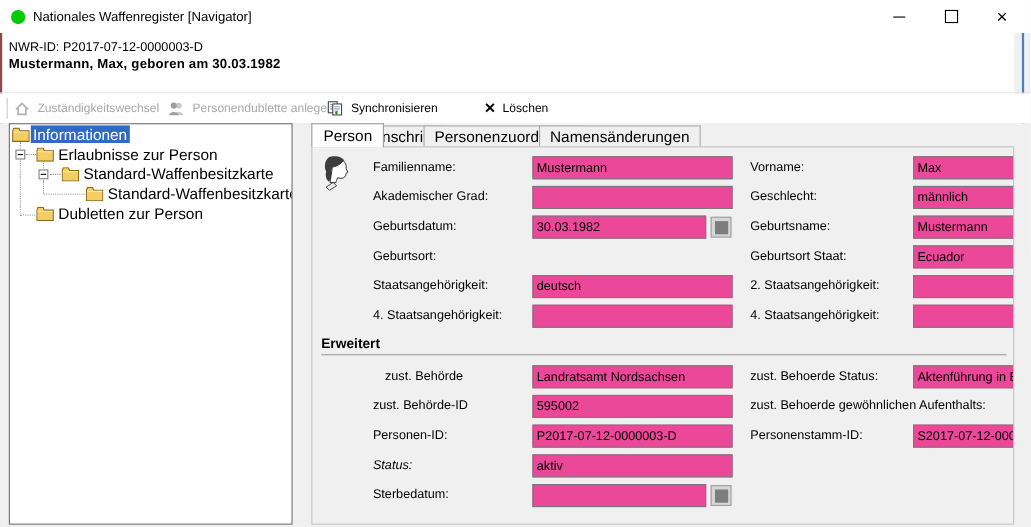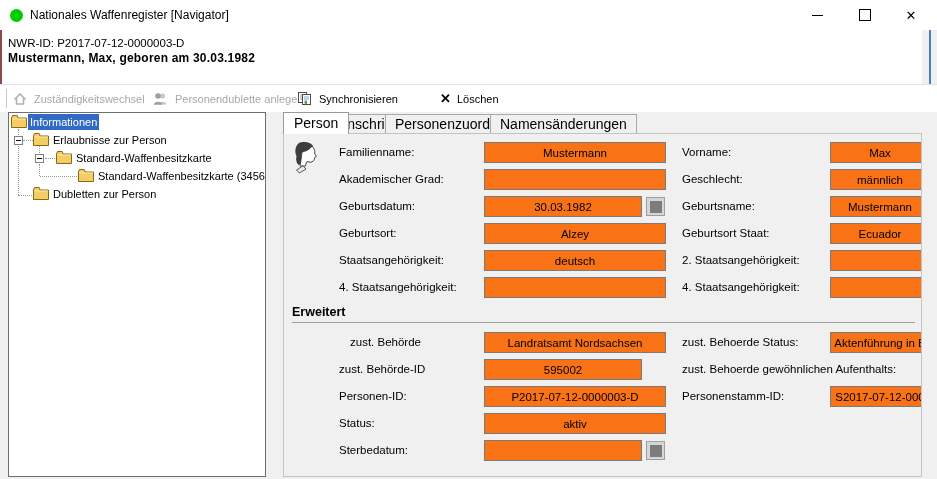--- a/index.html
+++ b/index.html
@@ -28,36 +28,36 @@
   
   .toolbar{left:0;top:85px;width:937px;height:27px;background:#fff;}
   .tb-sep{left:6px;top:4px;width:1px;height:19px;background:#c9c9c9;position:absolute;}
   .tb-btn{position:absolute;top:0;height:27px;display:flex;align-items:center;gap:6px;font-size:11px;cursor:default;white-space:nowrap;}
   .tb-btn.disabled{color:#a8a8a8;}
   .tb-btn .ticon{display:flex;align-items:center;}
   
   .main-bg{left:0;top:112px;width:937px;height:367px;background:#f0f0f0;}
   
   .tree-panel{left:8px;top:112px;width:258px;height:365px;background:#fff;border:1px solid #6e6e6e;box-sizing:border-box;overflow:hidden;}
-  .tree-row{position:absolute;height:18px;font-size:11px;line-height:18px;white-space:nowrap;}
+  .tree-row{position:absolute;height:18px;font-size:14px;line-height:18px;white-space:nowrap;}
   .tree-label{position:absolute;padding:0 2px;line-height:16px;top:1px;}
   .tree-label.selected{background:#316ac5;color:#fff;}
   .tfolder{position:absolute;top:2px;}
   .exp{position:absolute;width:9px;height:9px;background:#fff;border:1px solid #808080;box-sizing:border-box;}
   .exp::after{content:"";position:absolute;left:1px;top:3px;width:5px;height:1px;background:#000;}
   .dot-v{position:absolute;width:1px;border-left:1px dotted #9a9a9a;}
   .dot-h{position:absolute;height:1px;border-top:1px dotted #9a9a9a;}
   
   .tab{position:absolute;font-size:14px;box-sizing:border-box;cursor:default;white-space:nowrap;}
   .tab.active{top:112px;height:22px;line-height:21px;background:#fff;border:1px solid #9b9b9b;border-bottom:none;padding:0 10px;z-index:3;}
   .tab.inactive{top:114px;height:20px;line-height:19px;background:#f0f0f0;border:1px solid #a9a9a9;border-bottom:none;padding:0 9px;z-index:1;}
   .tab-page{left:283px;top:133px;width:639px;height:344px;background:#f0f0f0;border:1px solid #c3c3c3;box-sizing:border-box;overflow:hidden;z-index:2;}
   
   .fl{position:absolute;font-size:11.5px;line-height:21px;white-space:nowrap;}
-  .fi{position:absolute;height:21px;box-sizing:border-box;border:1px solid #7a7a7a;background:#f97316;font-size:11.5px;font-family:"Liberation Sans",sans-serif;padding:0 3px;outline:none;text-align:center;}
+  .fi{position:absolute;height:21px;box-sizing:border-box;border:1px solid #7a7a7a;background:#ec4899;font-size:11.5px;font-family:"Liberation Sans",sans-serif;padding:0 3px;outline:none;}
   .date-btn{position:absolute;width:19px;height:19px;background:#d6d6d6;border:1px solid #9e9e9e;box-sizing:border-box;display:flex;align-items:center;justify-content:center;cursor:default;}
   .date-btn .inner{width:12px;height:12px;background:#7d7d7d;}
   .section-title{position:absolute;font-size:12.5px;font-weight:bold;}
   .section-line{position:absolute;height:1px;background:#9e9e9e;}
 </style>
 </head>
 <body>
 
 <div class="abs left-edge"></div>
 <div class="abs right-strip"></div>
@@ -207,21 +207,20 @@
   <div class="fl" style="left:55px;top:8px;">Familienname:</div>
   <input class="fi" style="left: 200px; top: 8px; width: 182px;" value="Mustermann">
   <div class="fl" style="left:55px;top:35px;">Akademischer Grad:</div>
   <input class="fi" style="left: 200px; top: 35px; width: 182px;" value="">
   <div class="fl" style="left:55px;top:62px;">Geburtsdatum:</div>
   <input class="fi" style="left: 200px; top: 62px; width: 158px;" value="30.03.1982">
   <div class="date-btn" style="left:362px;top:63px;">
       <div class="inner"></div>
     </div>
   <div class="fl" style="left:55px;top:89px;">Geburtsort:</div>
-  <input class="fi" style="left: 200px; top: 89px; width: 182px;" value="Alzey">
   <div class="fl" style="left:55px;top:116px;">Staatsangehörigkeit:</div>
   <input class="fi" style="left: 200px; top: 116px; width: 182px;" value="deutsch">
   <div class="fl" style="left:55px;top:143px;">4. Staatsangehörigkeit:</div>
   <input class="fi" style="left: 200px; top: 143px; width: 182px;" value="">
 
   <div class="fl" style="left:398px;top:8px;">Vorname:</div>
   <input class="fi" style="left: 546px; top: 8px; width: 100px;" value="Max">
   <div class="fl" style="left:398px;top:35px;">Geschlecht:</div>
   <input class="fi" style="left: 546px; top: 35px; width: 100px;" value="männlich">
   <div class="fl" style="left:398px;top:62px;">Geburtsname:</div>
@@ -232,24 +231,24 @@
   <input class="fi" style="left: 546px; top: 116px; width: 100px;" value="">
   <div class="fl" style="left:398px;top:143px;">4. Staatsangehörigkeit:</div>
   <input class="fi" style="left: 546px; top: 143px; width: 100px;" value="">
 
   <div class="section-title" style="left:8px;top:171px;">Erweitert</div>
   <div class="section-line" style="left:8px;top:188px;width:623px;"></div>
 
   <div class="fl" style="left:66px;top:198px;">zust. Behörde</div>
   <input class="fi" style="left: 200px; top: 198px; width: 182px;" value="Landratsamt Nordsachsen">
   <div class="fl" style="left:55px;top:225px;">zust. Behörde-ID</div>
-  <input class="fi" style="left: 200px; top: 225px; width: 158px;" value="595002">
+  <input class="fi" style="left: 200px; top: 225px; width: 182px;" value="595002">
   <div class="fl" style="left:55px;top:252px;">Personen-ID:</div>
   <input class="fi" style="left: 200px; top: 252px; width: 182px;" value="P2017-07-12-0000003-D">
-  <div class="fl" style="left:55px;top:279px;">Status:</div>
+  <div class="fl" style="left:55px;top:279px;font-style:italic;">Status:</div>
   <input class="fi" style="left: 200px; top: 279px; width: 182px;" value="aktiv">
   <div class="fl" style="left:55px;top:306px;">Sterbedatum:</div>
   <input class="fi" style="left: 200px; top: 306px; width: 158px;" value="">
   <div class="date-btn" style="left:362px;top:307px;">
       <div class="inner"></div>
     </div>
 
   <div class="fl" style="left:398px;top:198px;">zust. Behoerde Status:</div>
   <input class="fi" style="left: 546px; top: 198px; width: 100px;" value="Aktenführung in B">
   <div class="fl" style="left:398px;top:225px;">zust. Behoerde gewöhnlichen Aufenthalts:</div>

